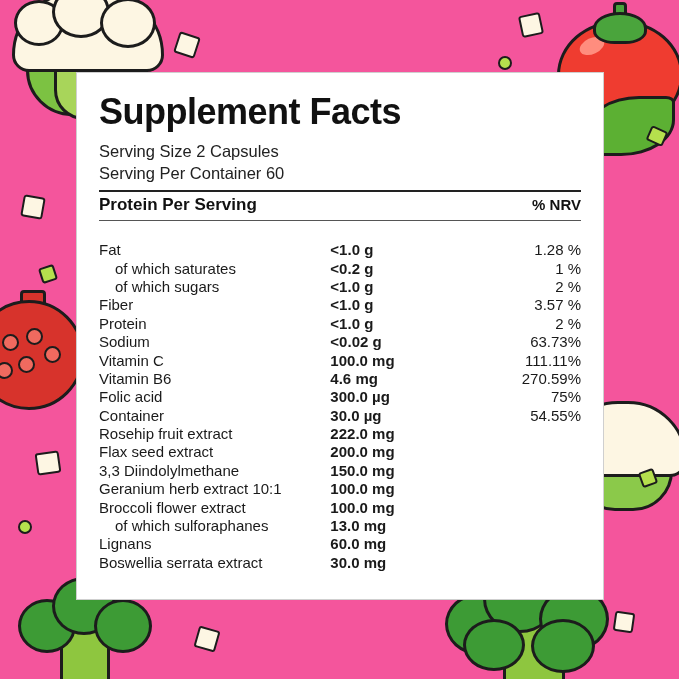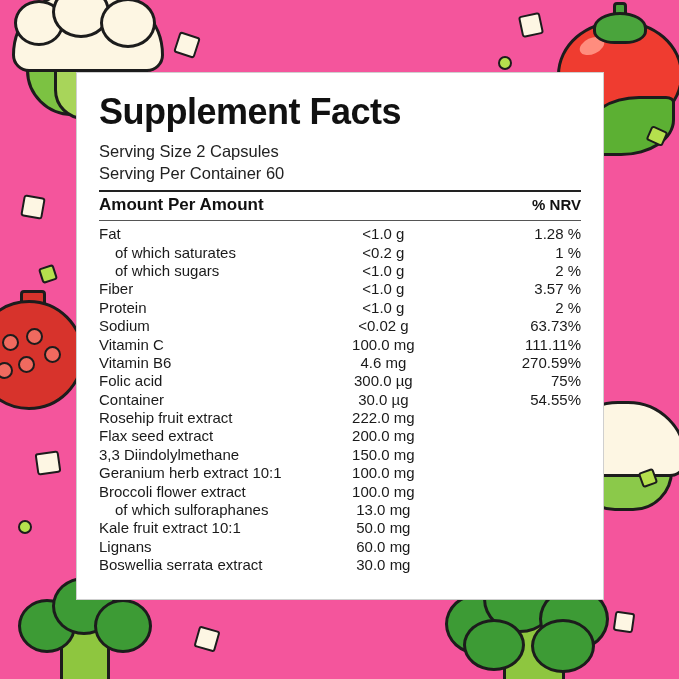--- a/index.html
+++ b/index.html
@@ -166,33 +166,33 @@
     color: #111;
   }
   .nrv-label {
     font-size: 15px;
     font-weight: bold;
     color: #111;
   }
   table.facts {
     width: 100%;
     border-collapse: collapse;
-    margin-top: 4px;
+    margin-top: 20px;
   }
   table.facts td {
     font-size: 15px;
     color: #1a1a1a;
     padding: 0;
     line-height: 1.225;
     vertical-align: baseline;
     white-space: nowrap;
   }
   td.nm { text-align: left; width: 48%; }
   td.nm.indent { padding-left: 16px; }
-  td.amt { text-align: center; width: 22%; padding-right: 0; }
+  td.amt { text-align: left; width: 22%; padding-right: 0; font-weight: bold; }
   td.pct { text-align: right; width: 30%; }
 </style>
 </head>
 <body>
 
 <div class="stage">
 
   <div class="veg cauli-tl">
     <div class="stem"></div>
     <div class="stem2"></div>
@@ -258,21 +258,21 @@
 
   <div class="card">
     <div class="title">Supplement Facts</div>
 
     <div class="serving">Serving Size 2 Capsules</div>
     <div class="serving">Serving Per Container 60</div>
 
     <div class="rule-thick"></div>
 
     <div class="amount-row">
-      <div class="amount-label">Amount Per Amount</div>
+      <div class="amount-label">Protein Per Serving</div>
       <div class="nrv-label">% NRV</div>
     </div>
 
     <div class="rule-thin"></div>
 
     <table class="facts">
       <tbody>
         <tr>
           <td class="nm">Fat</td>
           <td class="amt">&lt;1.0 g</td>
@@ -347,25 +347,20 @@
           <td class="nm">Broccoli flower extract</td>
           <td class="amt">100.0 mg</td>
           <td class="pct"></td>
         </tr>
         <tr>
           <td class="nm indent">of which sulforaphanes</td>
           <td class="amt">13.0 mg</td>
           <td class="pct"></td>
         </tr>
         <tr>
-          <td class="nm">Kale fruit extract 10:1</td>
-          <td class="amt">50.0 mg</td>
-          <td class="pct"></td>
-        </tr>
-        <tr>
           <td class="nm">Lignans</td>
           <td class="amt">60.0 mg</td>
           <td class="pct"></td>
         </tr>
         <tr>
           <td class="nm">Boswellia serrata extract</td>
           <td class="amt">30.0 mg</td>
           <td class="pct"></td>
         </tr>
 

